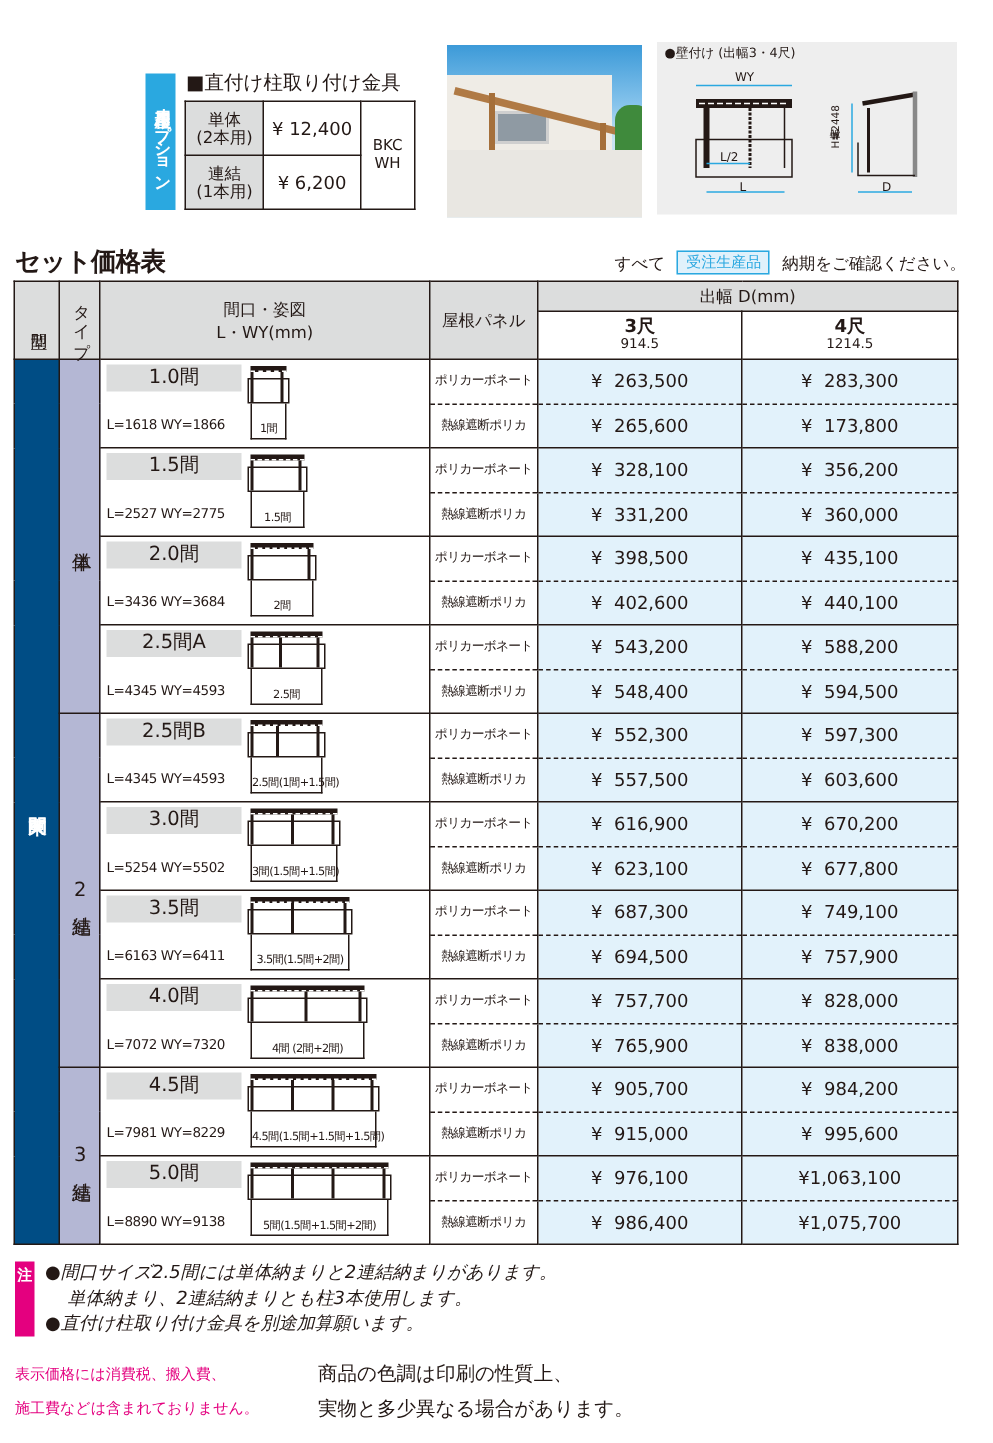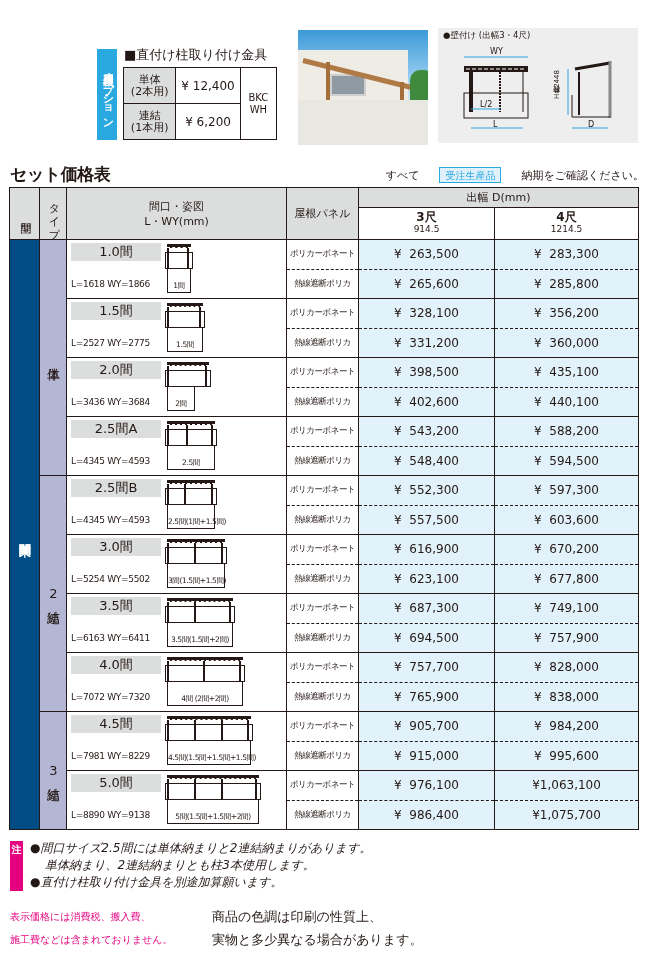--- a/index.html
+++ b/index.html
@@ -22,21 +22,21 @@
   .photo .beam { position: absolute; left: 5px; top: 28px; width: 118px; height: 5px; background: #b07a45; transform: rotate(14deg); transform-origin: left; }
   .photo .post { position: absolute; width: 4px; background: #a56f3a; }
   .photo .tree { position: absolute; left: 112px; top: 40px; width: 24px; height: 40px; background: #3f8a3c; border-radius: 10px; }
 
   
   .diagram { position: absolute; left: 438px; top: 28px; width: 200px; height: 115px; background: #eeeeee; }
   .diagram .cap { position: absolute; left: 5px; top: 2px; font-size: 8.5px; white-space: nowrap; }
 
   
   .section-title { position: absolute; left: 10px; top: 163px; font-size: 17px; font-weight: bold; letter-spacing: -0.5px; }
-  .notice { position: absolute; right: 18px; top: 167px; font-size: 11px; white-space: nowrap; display: flex; align-items: center; gap: 20px; }
+  .notice { position: absolute; right: 18px; top: 167px; font-size: 11px; white-space: nowrap; display: flex; align-items: center; gap: 8px; }
   .notice .badge { border: 1px solid #2aa8e0; background: #e0f1fb; color: #2aa8e0; font-size: 10px; padding: 0 5px; height: 16px; line-height: 15px; }
 
   
   .ptable { position: absolute; left: 9px; top: 187px; width: 630px; border-collapse: collapse; font-size: 12px; }
   .ptable th, .ptable td { border: 1px solid #231815; }
   .ptable thead th { background: #dcdddd; font-weight: normal; text-align: center; font-size: 11px; }
   .ptable thead .sub { background: #ffffff; line-height: 11px; }
   .ptable thead .sub b { font-size: 12px; display: block; }
   .ptable thead .sub small { font-size: 9px; }
   .col-kei { width: 23px; }
@@ -159,21 +159,21 @@
             </div>
       </div>
     </td>
         <td class="cell-panel">ポリカーボネート</td>
       <td class="cell-price">¥  263,500</td>
       <td class="cell-price">¥  283,300</td>
       </tr>
       <tr class="bot-half">
         <td class="cell-panel">熱線遮断ポリカ</td>
       <td class="cell-price">¥  265,600</td>
-      <td class="cell-price">¥  285,800</td>
+      <td class="cell-price">¥  173,800</td>
       </tr>
       <tr class="top-half">
         <td class="cell-size" rowspan="2">
       <div class="size-name">1.5間</div>
       <div class="size-dims">L=2527 WY=2775</div>
       <div class="mini-fig" style="width:38px">
         <div class="roof" style="width:36px"></div>
         <div class="post" style="left:0px"></div>
             <div class="post" style="left:32px"></div>
         <div class="frame" style="width:40px"></div>
@@ -193,21 +193,21 @@
       </tr>
       <tr class="top-half">
         <td class="cell-size" rowspan="2">
       <div class="size-name">2.0間</div>
       <div class="size-dims">L=3436 WY=3684</div>
       <div class="mini-fig" style="width:44px">
         <div class="roof" style="width:42px"></div>
         <div class="post" style="left:0px"></div>
             <div class="post" style="left:38px"></div>
         <div class="frame" style="width:46px"></div>
-        <div class="base" style="width:28px">
+        <div class="base" style="width:42px">
               <div class="span-lbl">2間</div>
             </div>
       </div>
     </td>
         <td class="cell-panel">ポリカーボネート</td>
       <td class="cell-price">¥  398,500</td>
       <td class="cell-price">¥  435,100</td>
       </tr>
       <tr class="bot-half">
         <td class="cell-panel">熱線遮断ポリカ</td>

